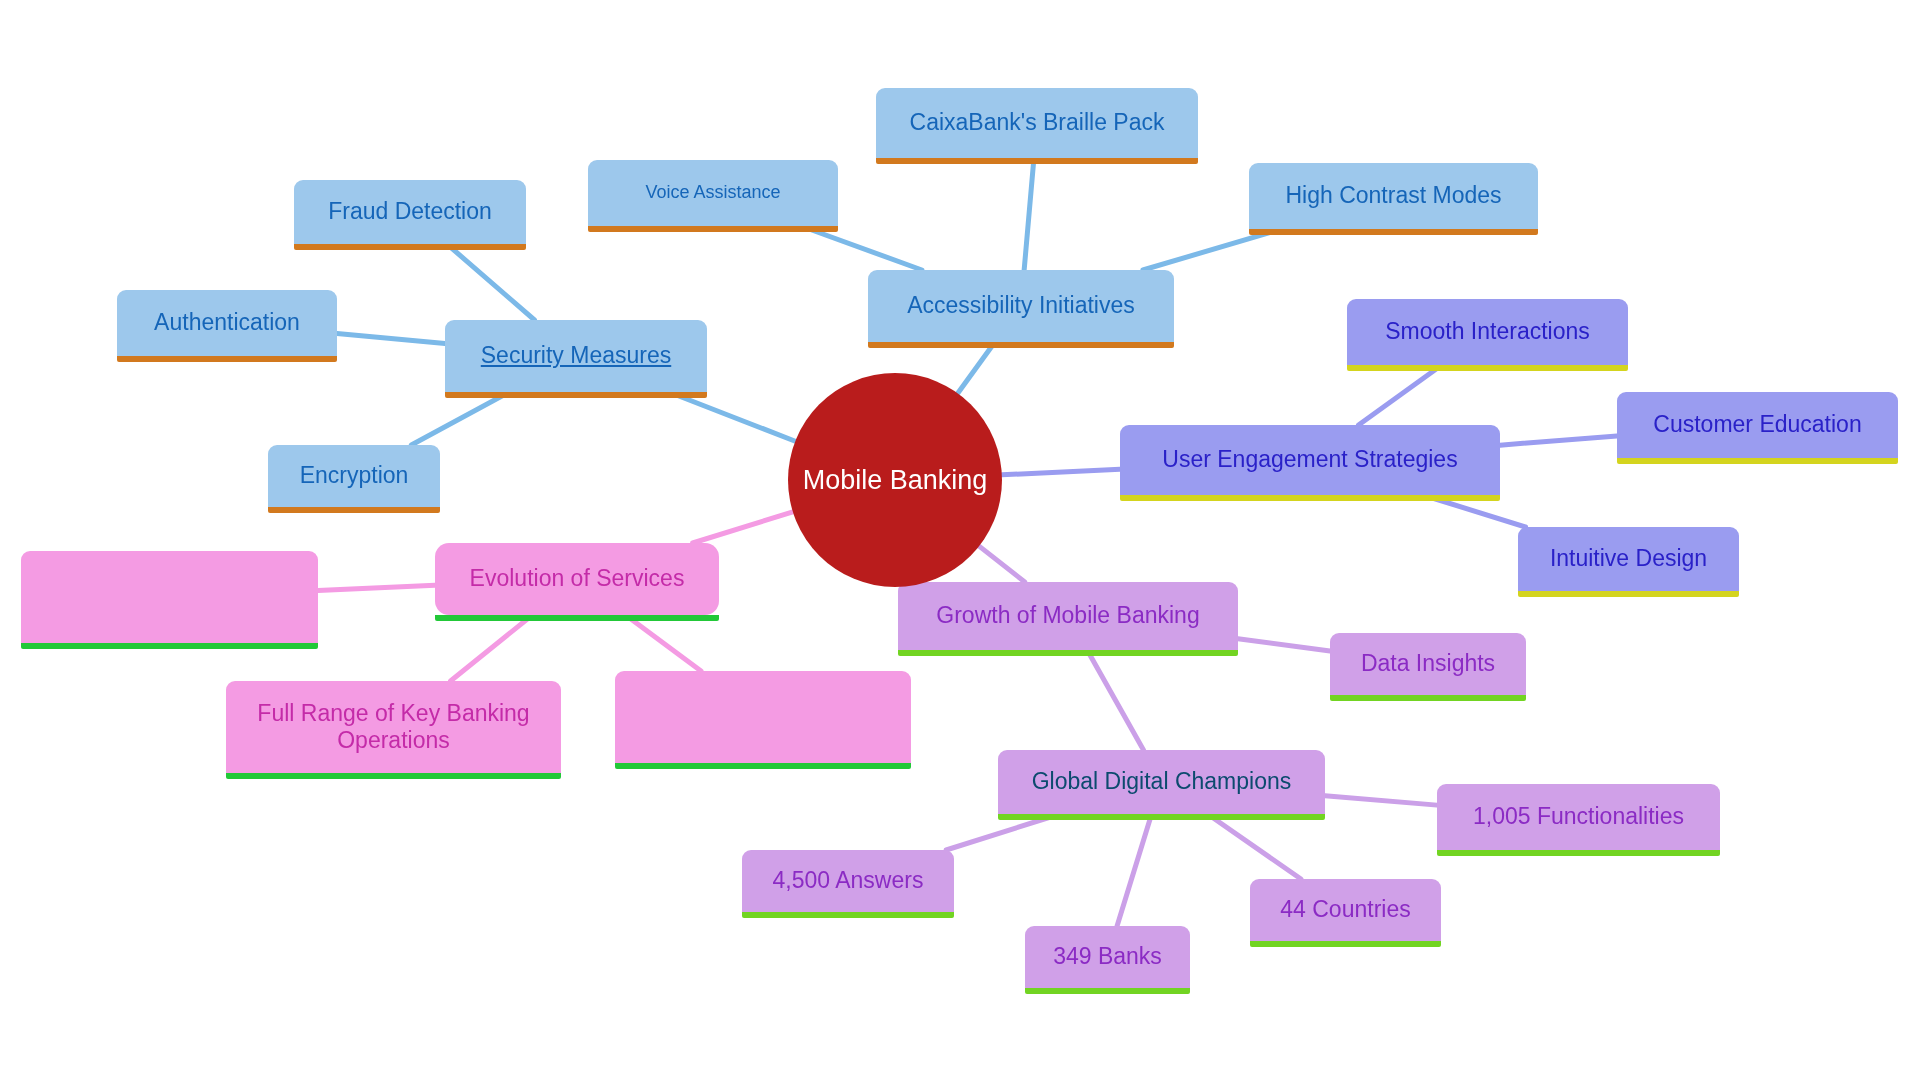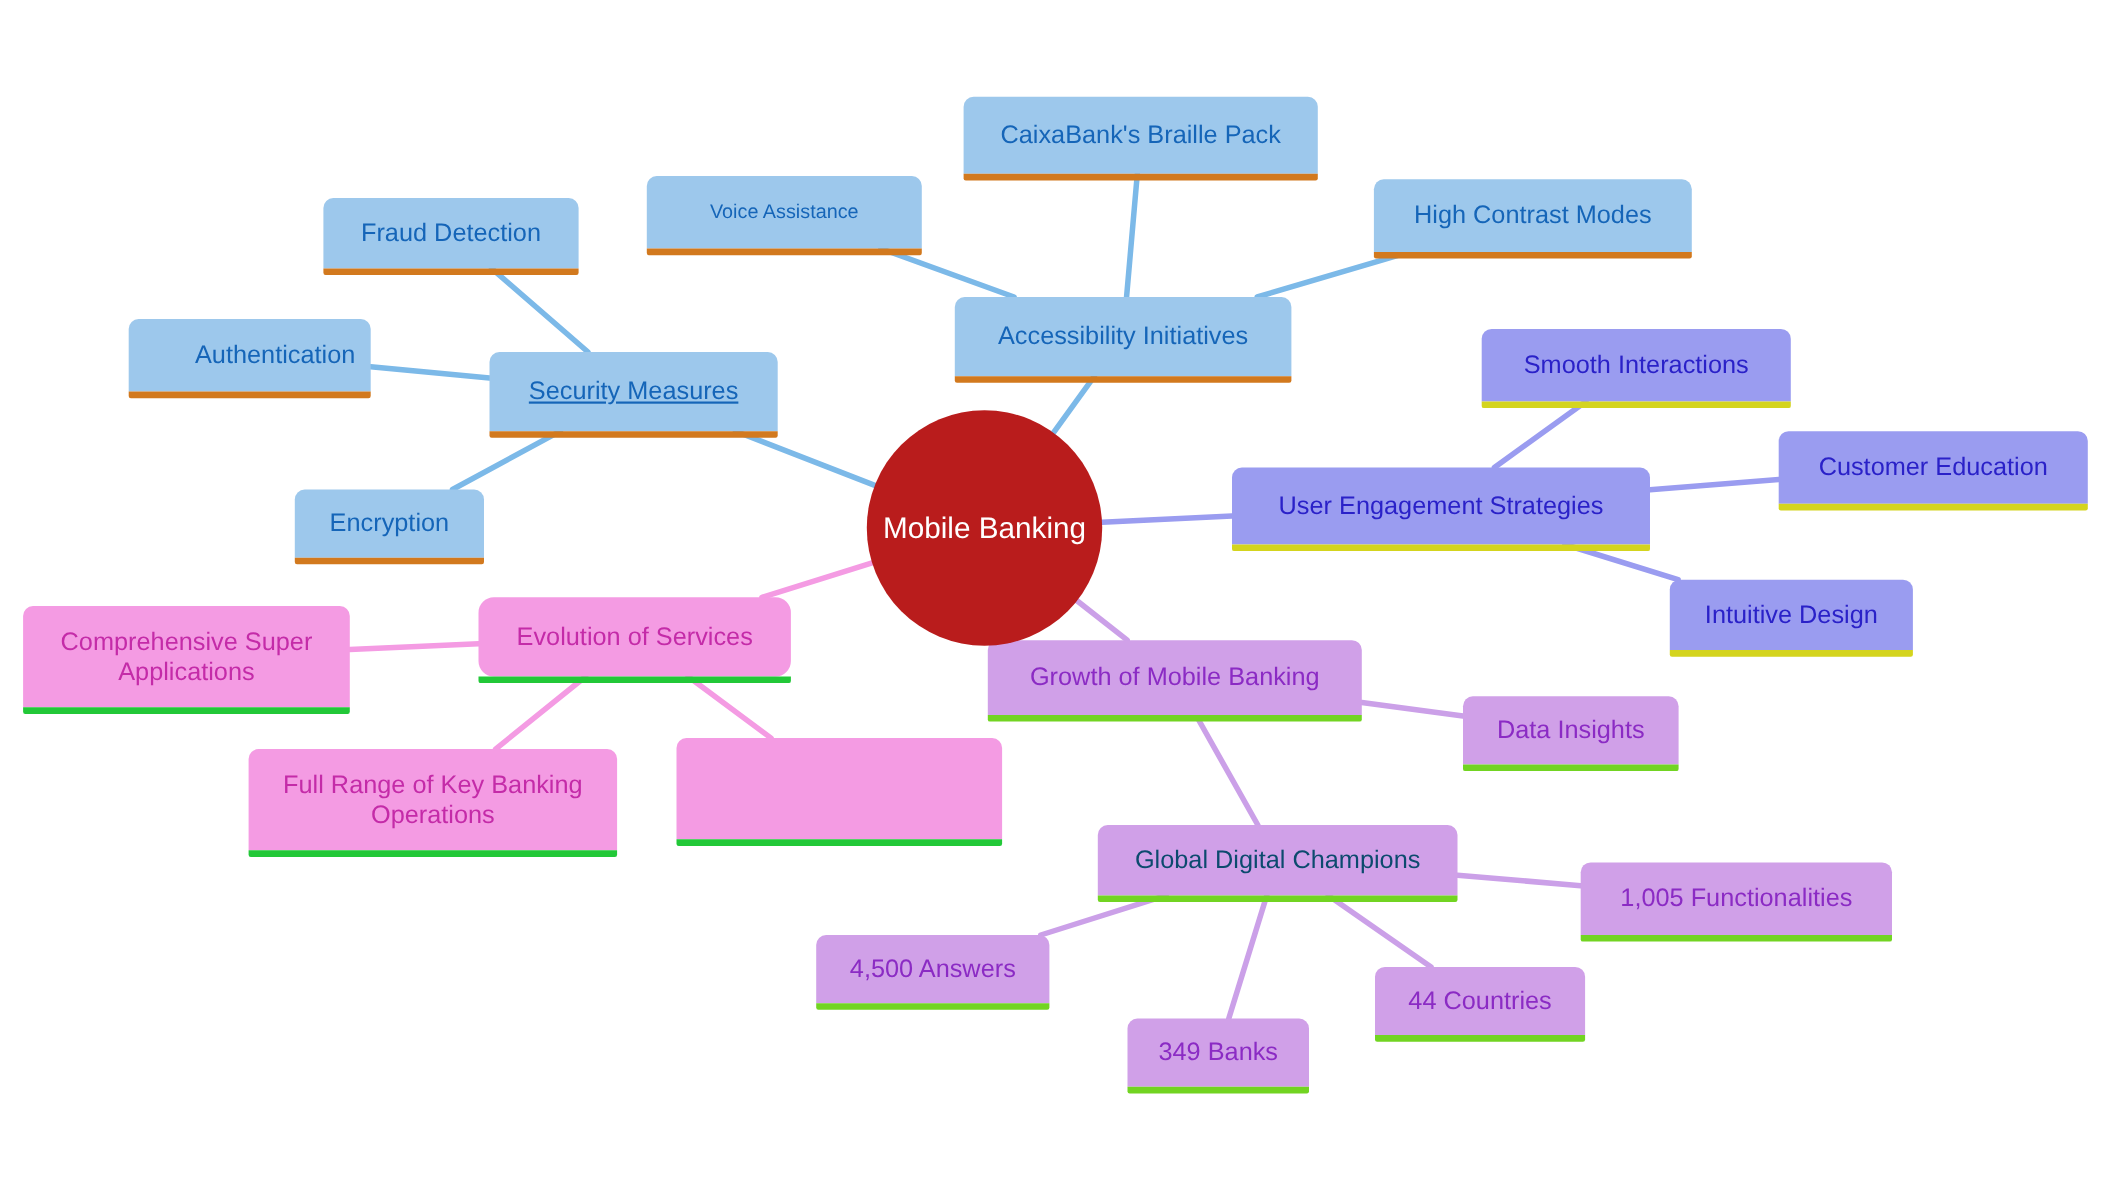--- a/index.html
+++ b/index.html
@@ -25,21 +25,21 @@
   }
   .node {
     position: absolute;
     box-sizing: border-box;
     display: flex;
     align-items: center;
     justify-content: center;
     text-align: center;
     border-radius: 9px 9px 0 0;
     line-height: 1.18;
-    padding: 2px 14px;
+    padding: 2px 4px;
     z-index: 5;
   }
   .node .label {
     display: block;
     width: 100%;
   }
   .node .accent {
     position: absolute;
     left: 0;
     right: 0;
@@ -93,21 +93,21 @@
         <span class="label">Mobile Banking</span>
       </div>
       <div class="node" style="left: 445px; top: 320px; width: 262px; height: 72px; background: rgb(157, 200, 236); color: rgb(21, 101, 184); font-size: 23px; text-decoration: underline;">
         <span class="label">Security Measures</span>
         <span class="accent" style="background: rgb(210, 121, 30);"></span>
       </div>
       <div class="node" style="left: 294px; top: 180px; width: 232px; height: 64px; background: rgb(157, 200, 236); color: rgb(21, 101, 184); font-size: 23px;">
         <span class="label">Fraud Detection</span>
         <span class="accent" style="background: rgb(210, 121, 30);"></span>
       </div>
-      <div class="node" style="left: 117px; top: 290px; width: 220px; height: 66px; background: rgb(157, 200, 236); color: rgb(21, 101, 184); font-size: 23px; text-align: right;">
+      <div class="node" style="left: 117px; top: 290px; width: 220px; height: 66px; background: rgb(157, 200, 236); color: rgb(21, 101, 184); font-size: 23px;">
         <span class="label">Authentication</span>
         <span class="accent" style="background: rgb(210, 121, 30);"></span>
       </div>
       <div class="node" style="left: 268px; top: 445px; width: 172px; height: 62px; background: rgb(157, 200, 236); color: rgb(21, 101, 184); font-size: 23px;">
         <span class="label">Encryption</span>
         <span class="accent" style="background: rgb(210, 121, 30);"></span>
       </div>
       <div class="node" style="left: 868px; top: 270px; width: 306px; height: 72px; background: rgb(157, 200, 236); color: rgb(21, 101, 184); font-size: 23px;">
         <span class="label">Accessibility Initiatives</span>
         <span class="accent" style="background: rgb(210, 121, 30);"></span>
@@ -138,21 +138,20 @@
       </div>
       <div class="node" style="left: 1518px; top: 527px; width: 221px; height: 64px; background: rgb(154, 156, 240); color: rgb(42, 33, 200); font-size: 23px;">
         <span class="label">Intuitive Design</span>
         <span class="accent" style="background: rgb(212, 212, 30);"></span>
       </div>
       <div class="node" style="left: 435px; top: 543px; width: 284px; height: 72px; background: rgb(244, 155, 227); color: rgb(196, 43, 168); font-size: 23px; border-radius: 14px;">
         <span class="label">Evolution of Services</span>
         <span class="accent" style="background: rgb(34, 200, 56);"></span>
       </div>
       <div class="node" style="left: 21px; top: 551px; width: 297px; height: 92px; background: rgb(244, 155, 227); color: rgb(196, 43, 168); font-size: 23px;">
-        <span class="label">Comprehensive Super Applications</span>
         <span class="accent" style="background: rgb(34, 200, 56);"></span>
       </div>
       <div class="node" style="left: 226px; top: 681px; width: 335px; height: 92px; background: rgb(244, 155, 227); color: rgb(196, 43, 168); font-size: 23px;">
         <span class="label">Full Range of Key Banking Operations</span>
         <span class="accent" style="background: rgb(34, 200, 56);"></span>
       </div>
       <div class="node" style="left: 615px; top: 671px; width: 296px; height: 92px; background: rgb(244, 155, 227); color: rgb(196, 43, 168); font-size: 23px;">
         <span class="accent" style="background: rgb(34, 200, 56);"></span>
       </div>
       <div class="node" style="left: 898px; top: 582px; width: 340px; height: 68px; background: rgb(208, 160, 232); color: rgb(139, 43, 196); font-size: 23px;">

